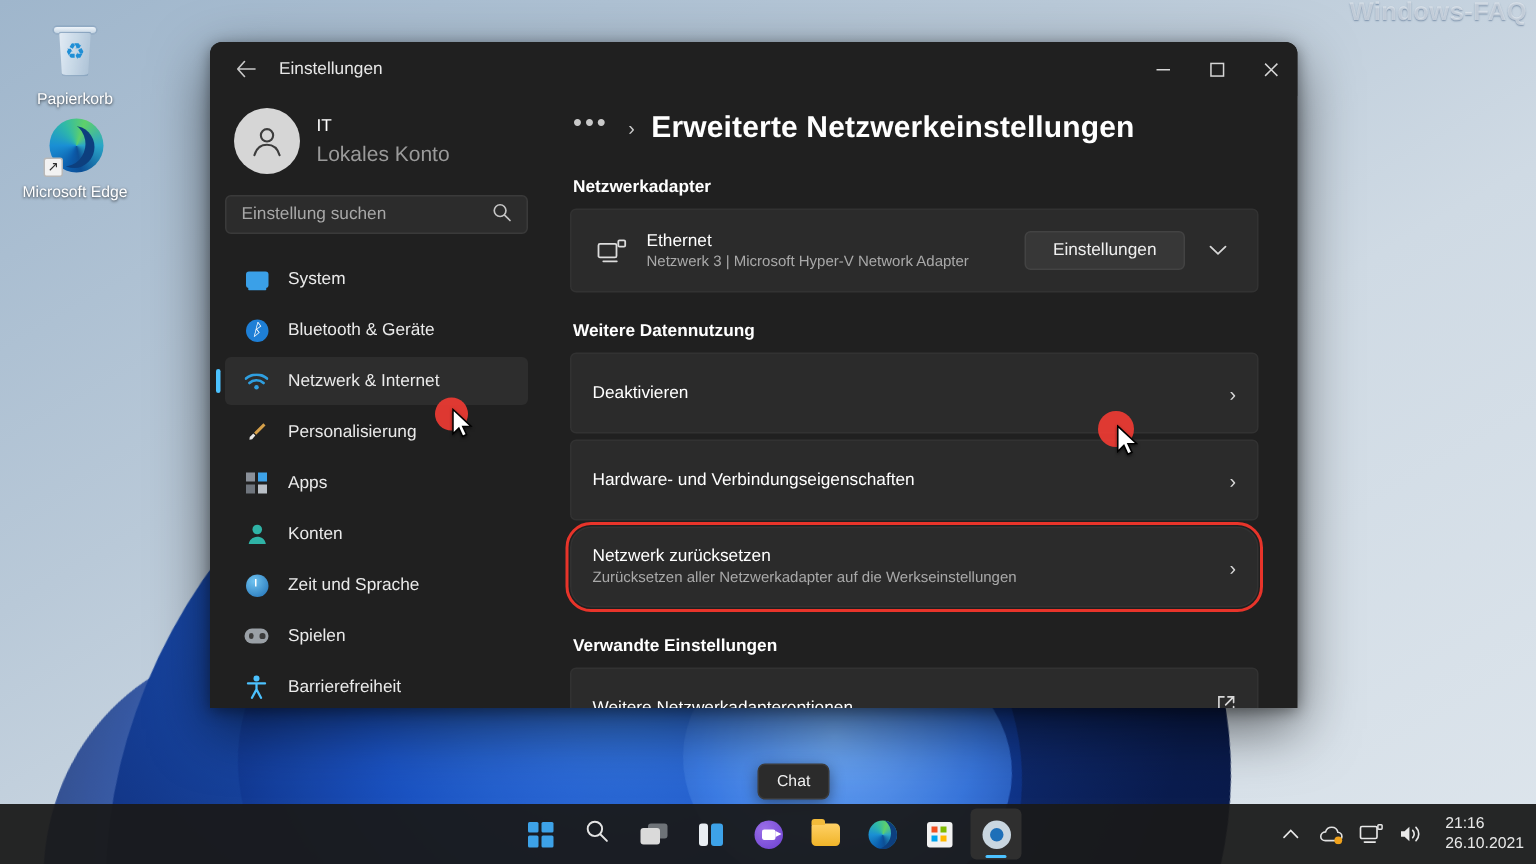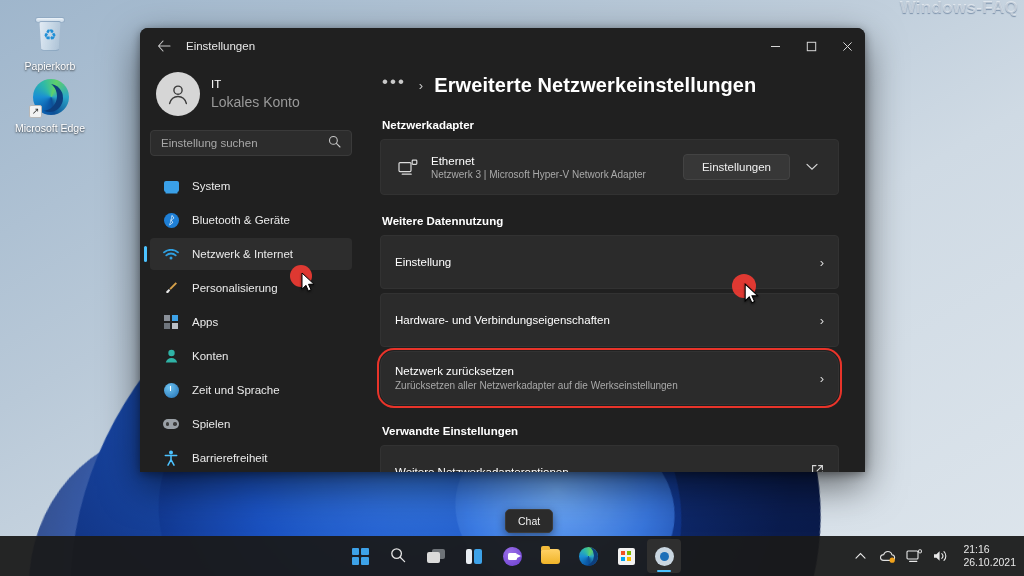--- a/index.html
+++ b/index.html
@@ -653,21 +653,21 @@
             <svg width="12" height="8" viewBox="0 0 12 8" fill="none">
                 <path d="M1 1.4L6 6.2l5-4.8" stroke="#d8d8d8" stroke-width="1.2" stroke-linecap="round"></path>
               </svg>
           </span>
         </div>
 
         <div class="section-head">Weitere Datennutzung</div>
 
         <div class="card">
           <div class="row-text">
-            <div class="row-title">Einstellung</div>
+            <div class="row-title">Deaktivieren</div>
           </div>
           <span class="row-chev">›</span>
         </div>
 
         <div class="card">
           <div class="row-text">
             <div class="row-title">Hardware- und Verbindungseigenschaften</div>
           </div>
           <span class="row-chev">›</span>
         </div>

